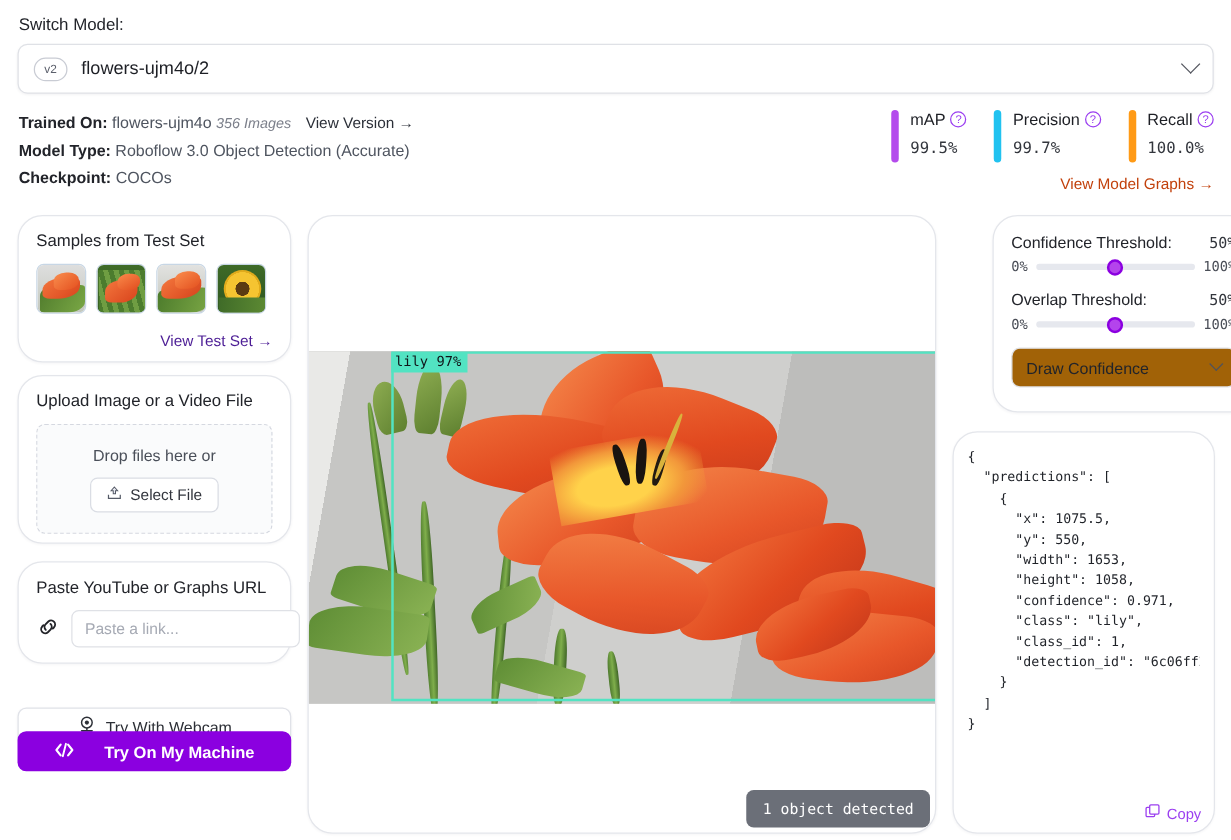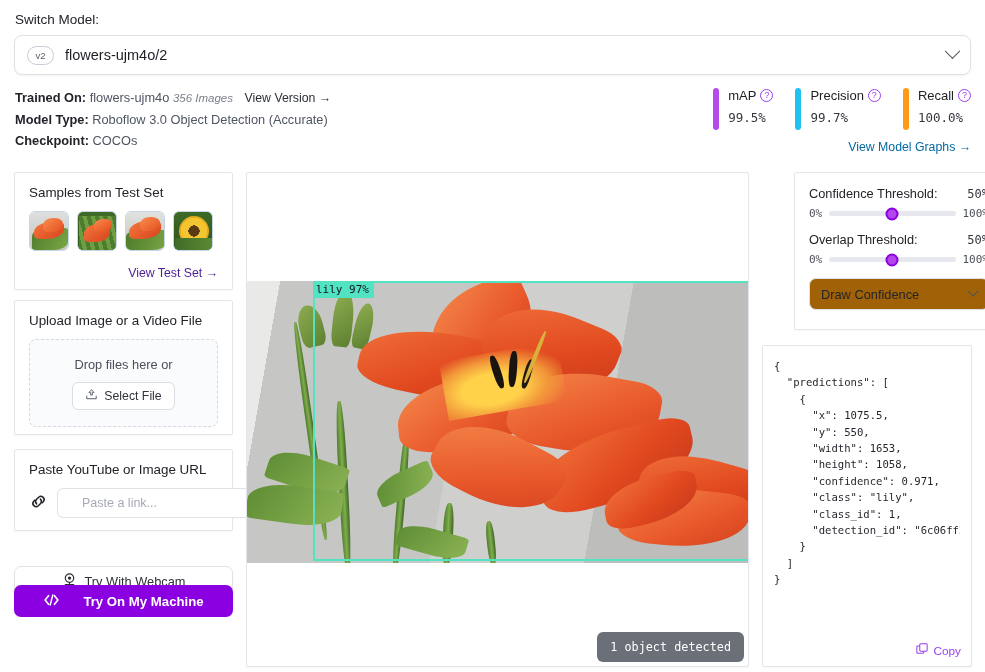--- a/index.html
+++ b/index.html
@@ -61,29 +61,29 @@
   .metric-bar { width: 6px; border-radius: 3px; margin-right: 9px; height: 42px; flex:none; }
   .metric-name { font-size: 13px; color: #1d1f25; display: flex; align-items: center; gap: 4px; }
   .qmark {
     width: 13px; height: 13px; border-radius: 50%;
     border: 1.2px solid #9b3ff0; color: #9b3ff0;
     font-size: 9px; line-height: 11px; text-align: center;
   }
   .metric-val { font-family: "DejaVu Sans Mono", monospace; font-size: 12.5px; color: #33363d; margin-top: 7px; }
   .graphs-link {
     position: absolute; right: 14px; top: 140px;
-    font-size: 12.3px; color: #0369a1; cursor: pointer; text-align: right;
+    font-size: 12.3px; color: #c2410c; cursor: pointer; text-align: right;
   }
 
   
   .card {
     position: absolute;
     background: #fff;
     border: 1px solid #e4e6eb;
-    border-radius: 2px;
+    border-radius: 20px;
     box-shadow: 0 1px 2px rgba(20,20,40,.04);
   }
   .card-title { font-size: 13.4px; color: #22242a; }
 
   
   #samples-card { left: 14px; top: 172px; width: 219px; height: 118px; padding: 12px 14px; }
   .thumbs { display: flex; gap: 8px; margin-top: 11px; }
   .thumb {
     width: 40px; height: 40px; border-radius: 6px;
     border: 1px solid #c7d6e5; overflow: hidden; position: relative;
@@ -107,21 +107,21 @@
     display: flex; align-items: center; gap: 6px;
     background: #fff; border: 1px solid #dadde4; border-radius: 6px;
     padding: 5px 12px; font-size: 12.3px; color: #31343c; cursor: pointer;
   }
 
   
   #url-card { left: 14px; top: 449px; width: 219px; height: 82px; padding: 12px 14px; }
   .url-row { display: flex; align-items: center; gap: 9px; margin-top: 11px; }
   .url-input {
     flex: 1; height: 30px; border: 1px solid #dfe1e6; border-radius: 6px;
-    padding: 0 24px; font-size: 12.5px; color: #2a2d34;
+    padding: 0 10px; font-size: 12.5px; color: #2a2d34;
     font-family: "Liberation Sans", sans-serif; outline: none; background: #fff;
   }
   .url-input::placeholder { color: #a6aab4; }
 
   
   .webcam-btn {
     position: absolute; left: 14px; top: 566px; width: 219px; height: 30px;
     background: #fff; border: 1px solid #e0e2e8; border-radius: 7px;
     display: flex; align-items: center; justify-content: center; gap: 8px;
     font-size: 12.8px; color: #2c2f36; cursor: pointer;
@@ -321,21 +321,21 @@
               <path d="M8 2l3.2 3.6H9.1v3.1H6.9V5.6H4.8z" fill="#e8eaf2" stroke="#555a66" stroke-width="1"></path>
               <path d="M2.2 9.6v3.6h11.6V9.6" fill="none" stroke="#555a66" stroke-width="1.2"></path>
             </svg>
         </span>
         <span>Select File</span>
       </div>
     </div>
   </div>
 
   <div class="card" id="url-card">
-    <div class="card-title">Paste YouTube or Image URL</div>
+    <div class="card-title">Paste YouTube or Graphs URL</div>
     <div class="url-row">
       <span>
         <svg width="19" height="19" viewBox="0 0 20 20">
             <path d="M8 12.5a3.4 3.4 0 0 1 0-4.8l2.2-2.2a3.4 3.4 0 0 1 4.8 4.8l-1.1 1.1" fill="none" stroke="#232429" stroke-width="1.6" stroke-linecap="round"></path>
             <path d="M12 7.5a3.4 3.4 0 0 1 0 4.8l-2.2 2.2a3.4 3.4 0 0 1-4.8-4.8l1.1-1.1" fill="none" stroke="#232429" stroke-width="1.6" stroke-linecap="round"></path>
           </svg>
       </span>
       <input class="url-input" placeholder="Paste a link..." style="">
     </div>
   </div>

